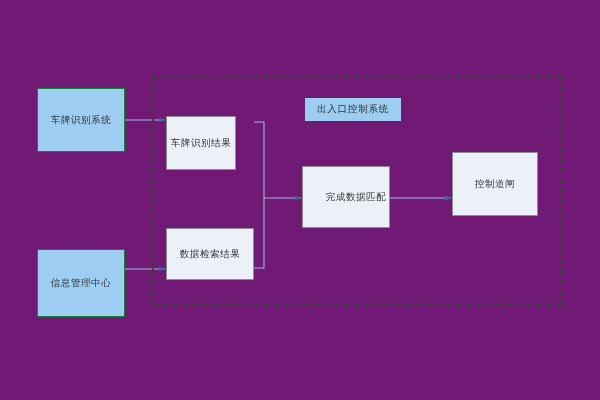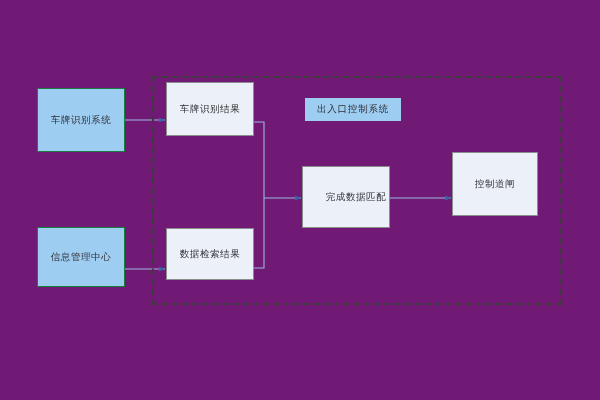--- a/index.html
+++ b/index.html
@@ -104,23 +104,23 @@
 
     <g>
       <line x1="390" y1="198" x2="451" y2="198" stroke="#9ab8e0" stroke-width="1.1" marker-end="url(#arrow)"></line>
     </g>
   </svg>
 
   <div class="group-label" style="left:305px; top:98px; width:96px; height:23px;">出入口控制系统</div>
 
   <div class="node external" style="left:37px; top:88px; width:88px; height:64px;">车牌识别系统</div>
 
-  <div class="node external" style="left:37px; top:227px; width:88px; height:60px;">信息管理中心</div>
+  <div class="node external" style="left:37px; top:249px; width:88px; height:68px;">信息管理中心</div>
 
-  <div class="node internal" style="left:166px; top:82px; width:88px; height:54px;">车牌识别结果</div>
+  <div class="node internal" style="left:166px; top:116px; width:70px; height:54px;">车牌识别结果</div>
 
   <div class="node internal" style="left:166px; top:228px; width:88px; height:52px;">数据检索结果</div>
 
   <div class="node internal" style="left:302px; top:166px; width:88px; height:62px;padding-left:20px;">完成数据匹配</div>
 
   <div class="node internal" style="left:452px; top:152px; width:86px; height:64px;">控制道闸</div>
 
 </div>
 
 </body></html>

